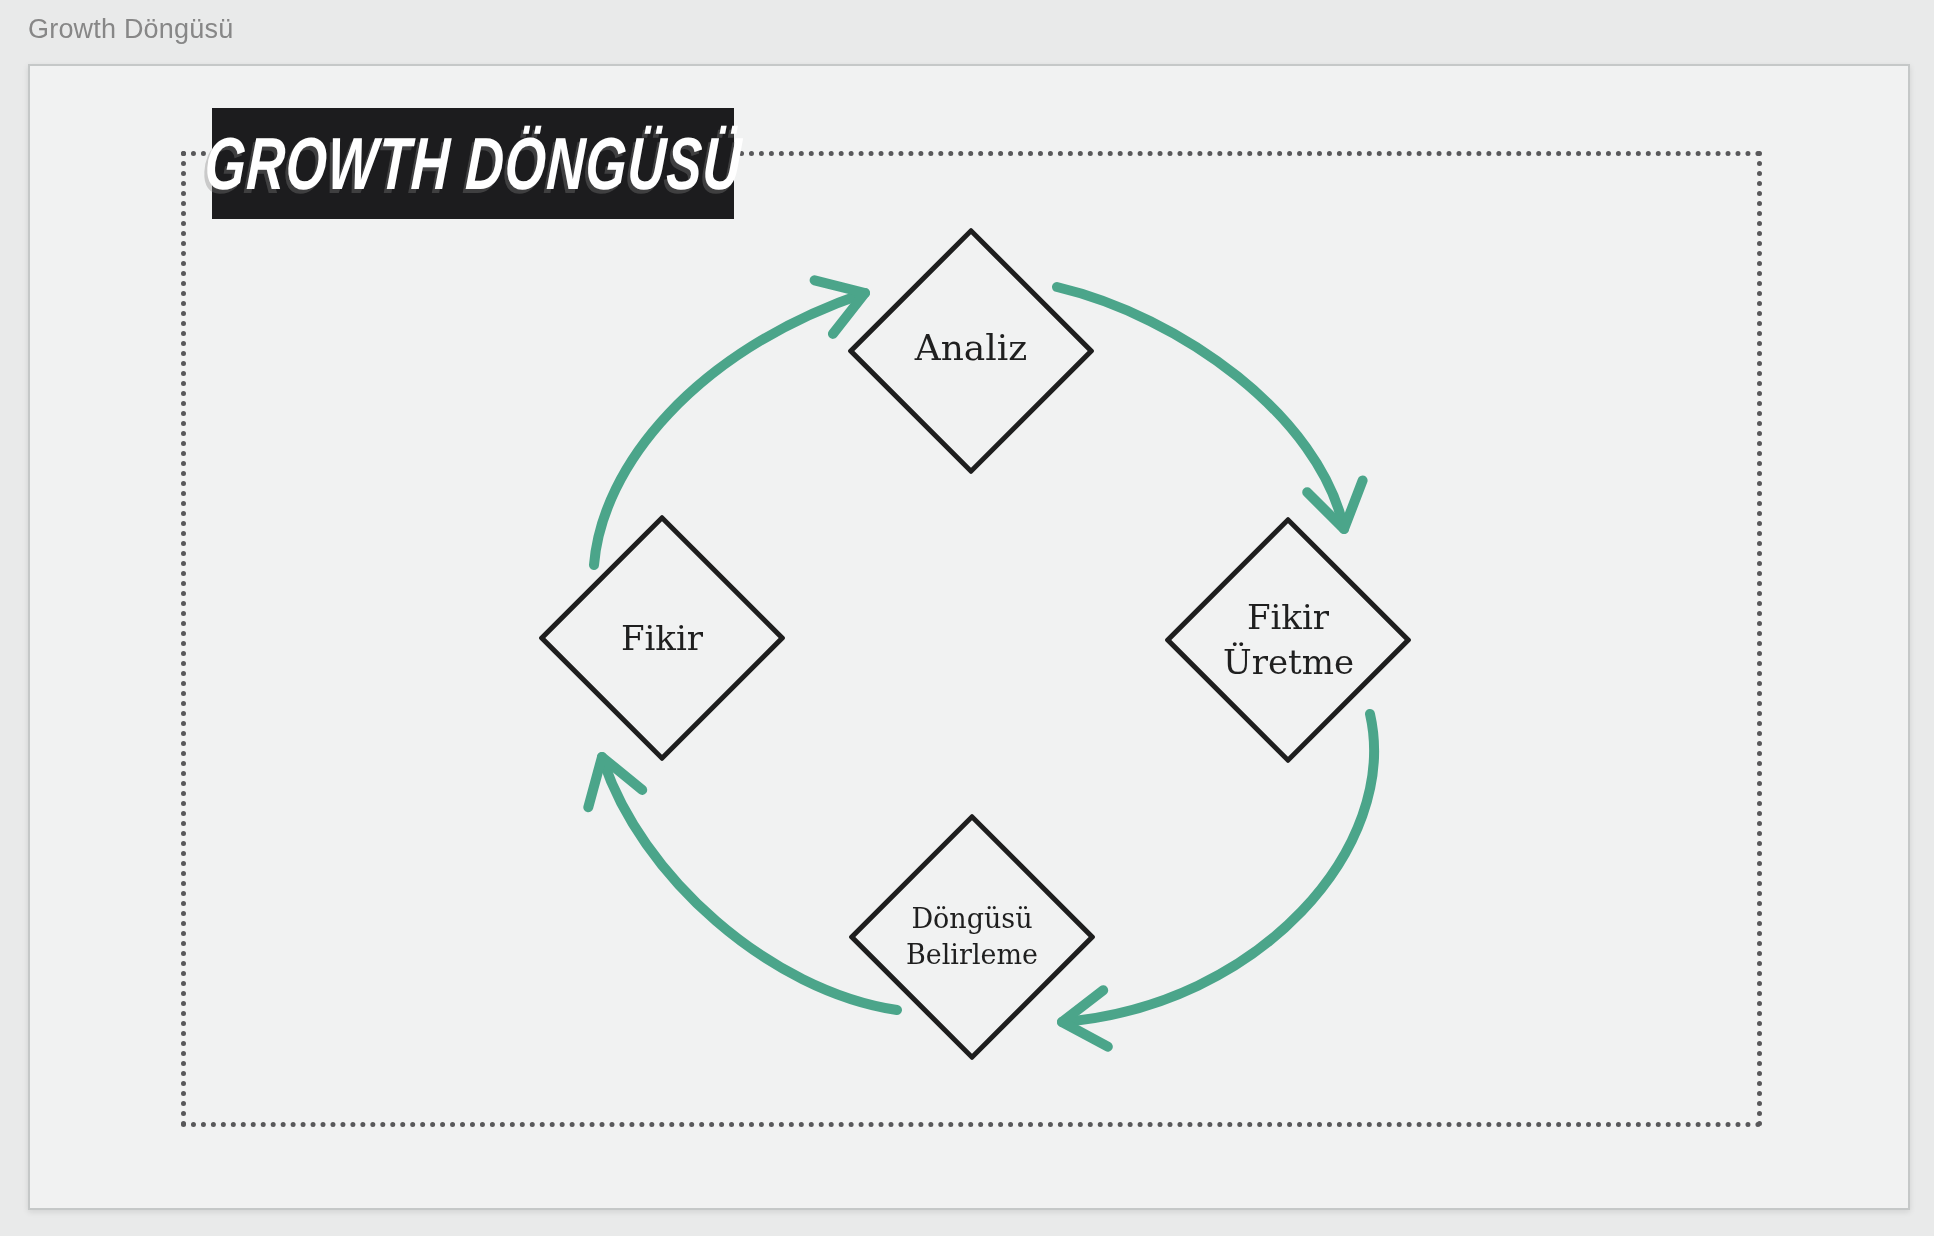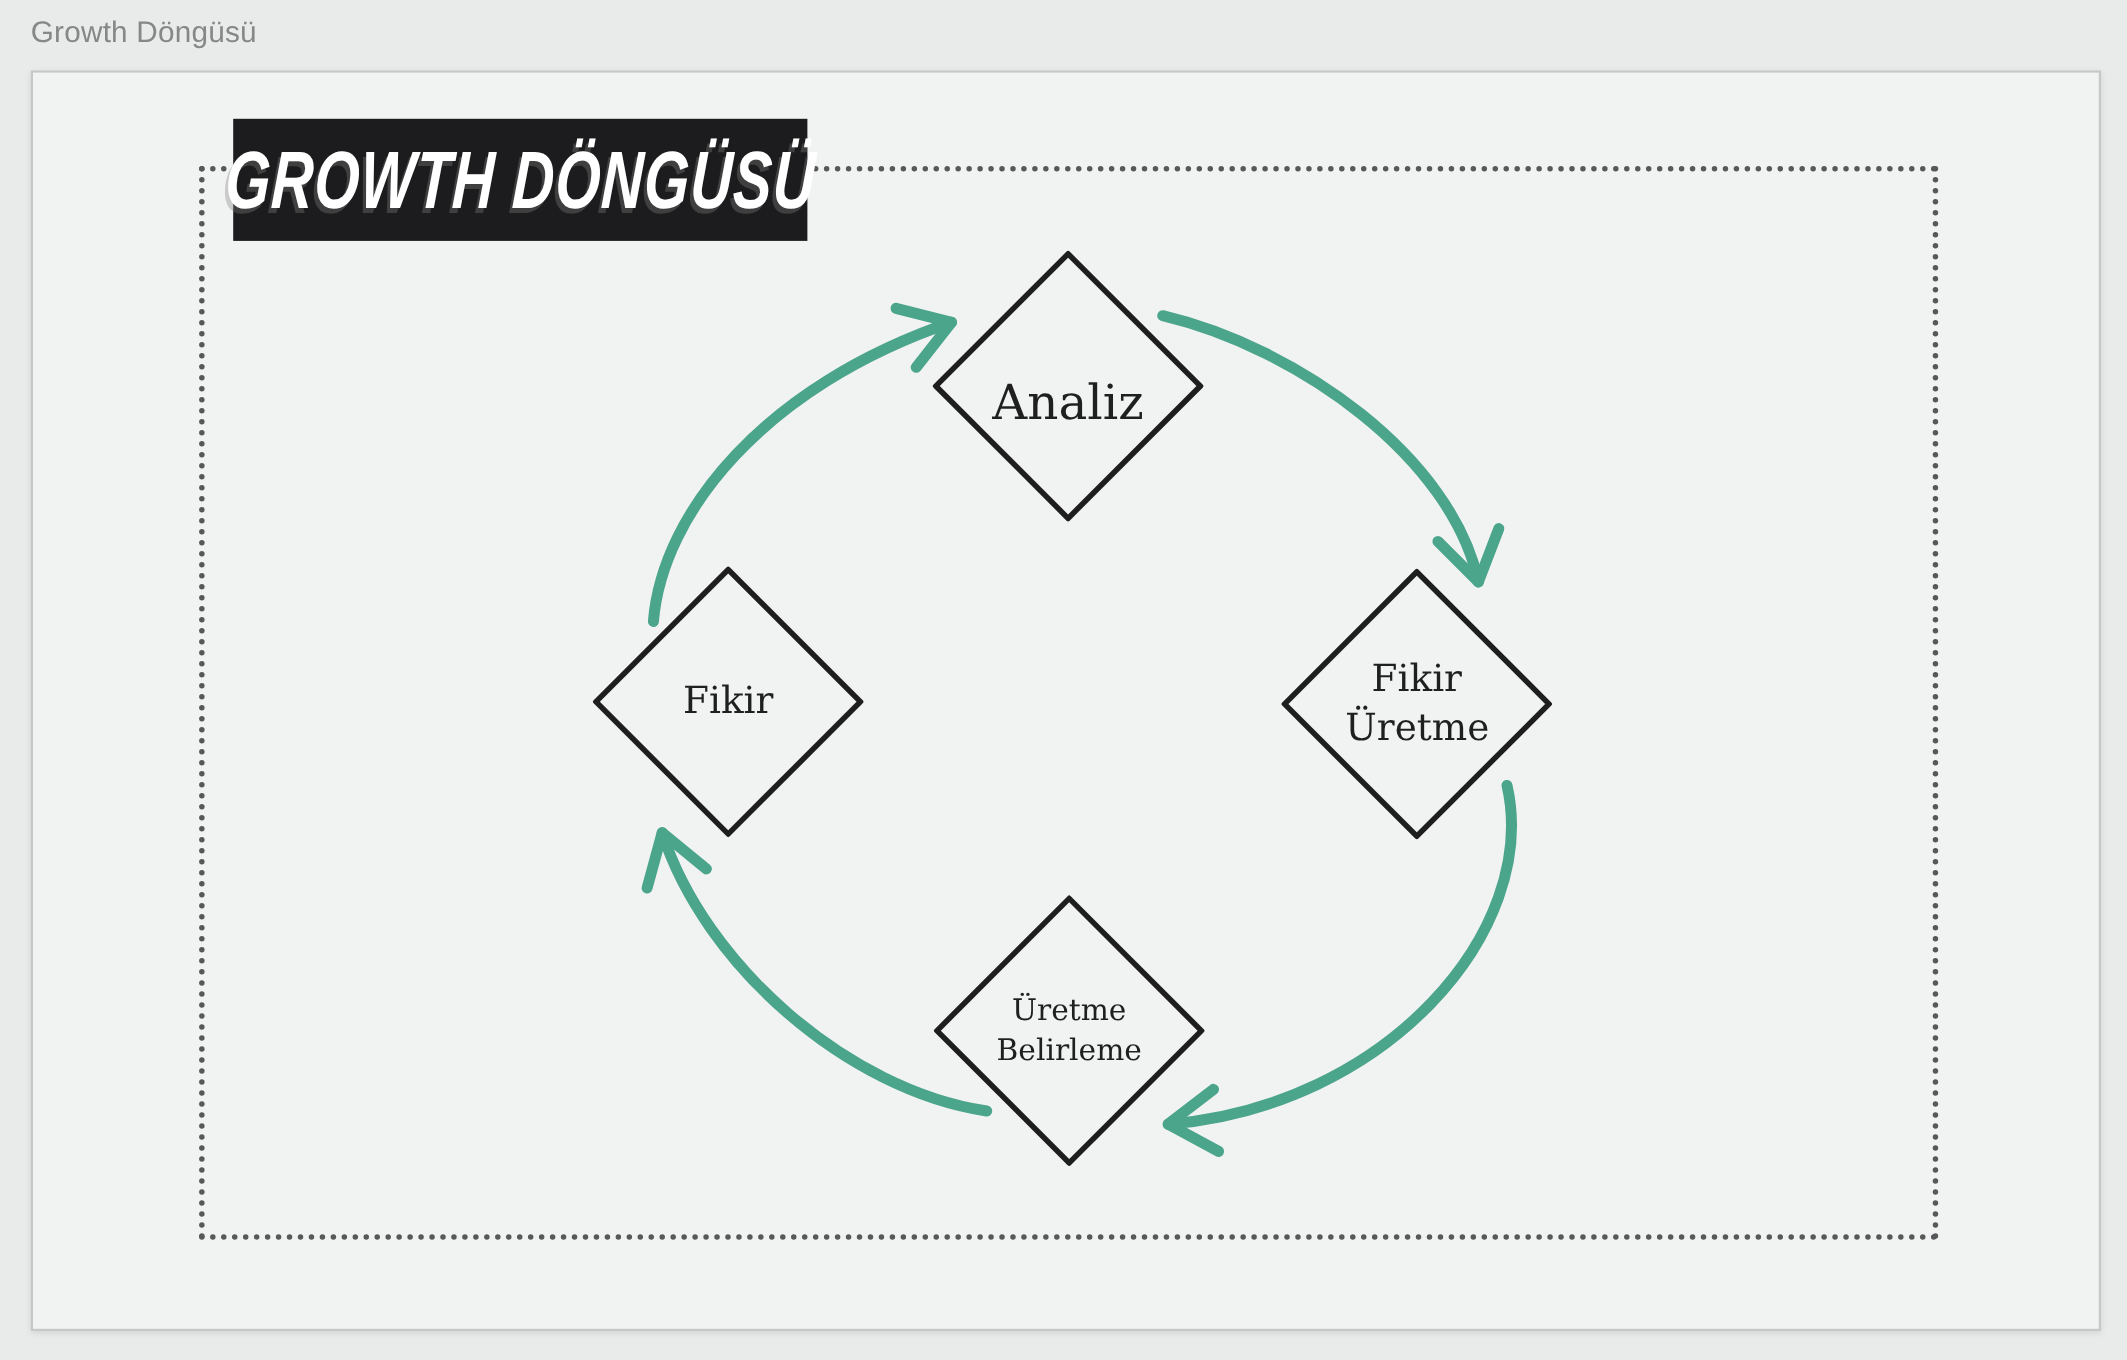--- a/index.html
+++ b/index.html
@@ -118,21 +118,21 @@
       <path d="M 1027 221 C 1150 250, 1290 350, 1314 463" stroke="#4BA58A" stroke-width="10"></path>
       <path d="M 1277.2 426.2 L 1314 463 L 1332.6 414.5" stroke="#4BA58A" stroke-width="10"></path>
       <path d="M 1340 648 C 1370 780, 1230 940, 1032 956" stroke="#4BA58A" stroke-width="10"></path>
       <path d="M 1073.2 924.3 L 1032 956 L 1077.8 980.7" stroke="#4BA58A" stroke-width="10"></path>
       <path d="M 867 944 C 740 925, 610 810, 572 691" stroke="#4BA58A" stroke-width="10"></path>
       <path d="M 612.2 723.9 L 572 691 L 558.3 741.2" stroke="#4BA58A" stroke-width="10"></path>
     </svg>
 
   <div id="nodes">
       <div class="diamond" style="left: 941px; top: 285px; border-color: rgb(30, 30, 30);"></div>
-      <div class="node-label" style="left: 941px; top: 301px; width: 210px; font-size: 44px;">Analiz</div>
+      <div class="node-label" style="left: 941px; top: 282px; width: 210px; font-size: 36px;">Analiz</div>
       <div class="diamond" style="left: 1258px; top: 574px; border-color: rgb(30, 30, 30);"></div>
       <div class="node-label" style="left: 1258px; top: 574px; width: 130px; font-size: 34px;">Fikir Üretme</div>
       <div class="diamond" style="left: 942px; top: 871px; border-color: rgb(30, 30, 30);"></div>
-      <div class="node-label" style="left: 942px; top: 871px; width: 155px; font-size: 27px;">Üretme Belirleme</div>
+      <div class="node-label" style="left: 942px; top: 871px; width: 155px; font-size: 27px;">Döngüsü Belirleme</div>
       <div class="diamond" style="left: 632px; top: 572px; border-color: rgb(30, 30, 30);"></div>
       <div class="node-label" style="left: 632px; top: 572px; width: 210px; font-size: 34px;">Fikir</div>
     </div>
 </div>
 
 </body></html>

